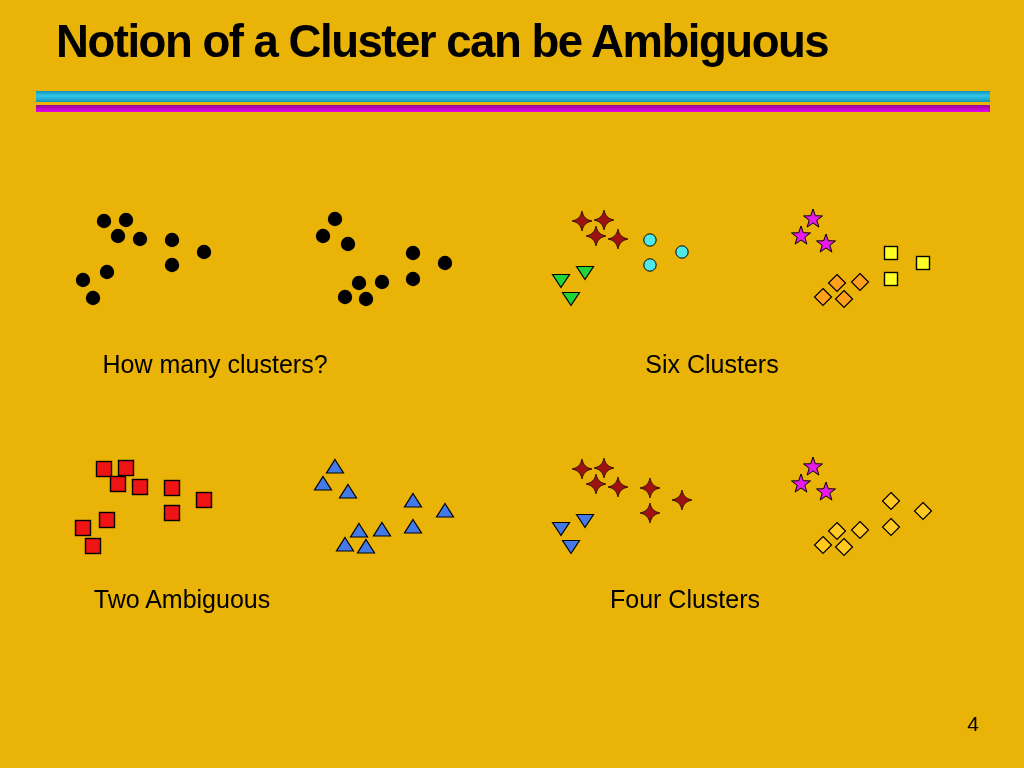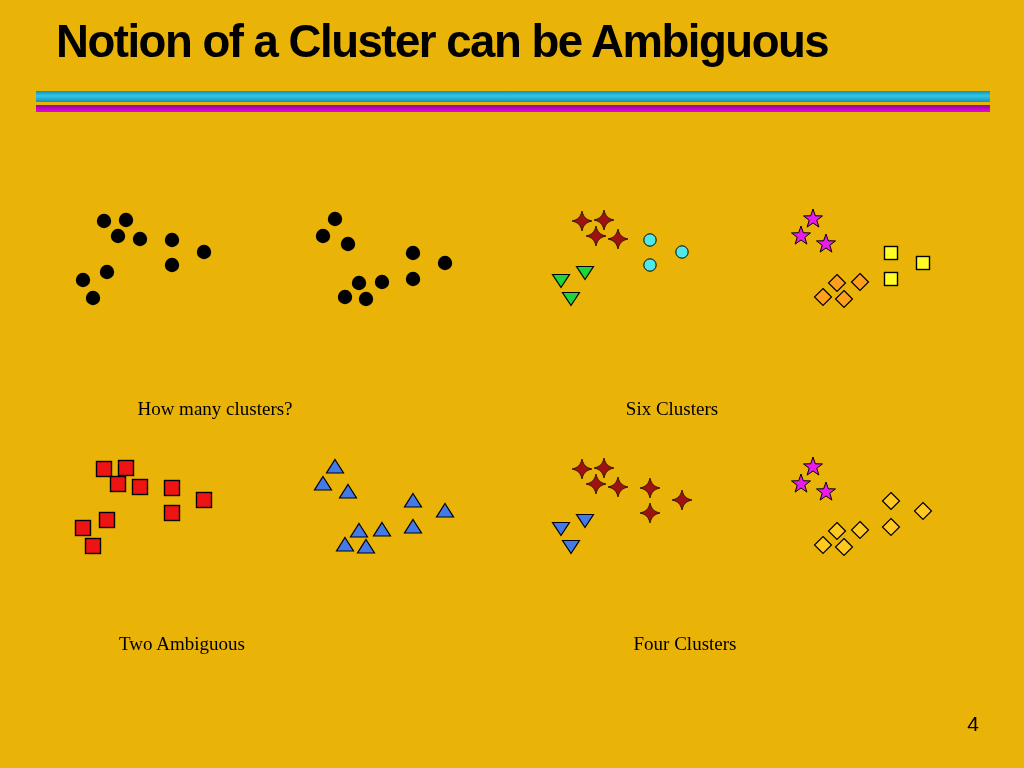--- a/index.html
+++ b/index.html
@@ -7,21 +7,21 @@
        font-family:"Liberation Sans",sans-serif;}
   .slide{position:absolute;inset:0;width:1024px;height:768px;background:#eab308;padding-left:23px;}
   .title{position:absolute;left:56px;top:16px;margin:0;
          font-family:"Liberation Sans",sans-serif;font-weight:800;
          font-size:46px;line-height:1.1;color:#000;letter-spacing:-1.5px;
          transform:scaleX(0.99);transform-origin:left top;white-space:nowrap;}
   .bar{position:absolute;left:36px;width:954px;}
   .bar-cyan{top:91px;height:11px;}
   .bar-magenta{top:105px;height:7px;}
   .caption{position:absolute;transform:translateX(-50%);
-           font-family:Liberation Serif, serif;font-size:19px;color:#000;white-space:nowrap;margin-top:48px;}
+           font-family:Liberation Sans, sans-serif;font-size:25px;color:#000;white-space:nowrap;}
   .page-number{position:absolute;left:958px;top:712px;width:30px;text-align:center;
                font-family:"Liberation Sans",sans-serif;font-size:21px;color:#000;}
   svg#plot{position:absolute;left:0;top:0;}
 </style>
 </head>
 <body>
 
 <div class="slide">
   <h1 class="title">Notion of a Cluster can be Ambiguous</h1>
   <div class="bar bar-cyan" style="background: linear-gradient(rgb(13, 147, 186) 0%, rgb(51, 198, 230) 45%, rgb(18, 147, 184) 100%);"></div>
@@ -112,18 +112,18 @@
         <polygon points="0,-8.5 8.5,0 0,8.5 -8.5,0" fill="#ffc91f" stroke="#000" stroke-width="1.2" transform="translate(923,511)"></polygon>
         <polygon points="0,-8.5 8.5,0 0,8.5 -8.5,0" fill="#ffc91f" stroke="#000" stroke-width="1.2" transform="translate(891,527)"></polygon>
         <polygon points="0,-8.5 8.5,0 0,8.5 -8.5,0" fill="#ffc91f" stroke="#000" stroke-width="1.2" transform="translate(860,530)"></polygon>
         <polygon points="0,-8.5 8.5,0 0,8.5 -8.5,0" fill="#ffc91f" stroke="#000" stroke-width="1.2" transform="translate(837,531)"></polygon>
         <polygon points="0,-8.5 8.5,0 0,8.5 -8.5,0" fill="#ffc91f" stroke="#000" stroke-width="1.2" transform="translate(823,545)"></polygon>
         <polygon points="0,-8.5 8.5,0 0,8.5 -8.5,0" fill="#ffc91f" stroke="#000" stroke-width="1.2" transform="translate(844,547)"></polygon>
       </g>
     </svg>
 
   <div class="caption" id="cap-0" style="left: 215px; top: 350px;">How many clusters?</div>
-  <div class="caption" id="cap-1" style="left: 672px; top: 350px;">Six Clusters</div>
+  <div class="caption" id="cap-1" style="left: 712px; top: 350px;">Six Clusters</div>
   <div class="caption" id="cap-2" style="left: 182px; top: 585px;">Two Ambiguous</div>
   <div class="caption" id="cap-3" style="left: 685px; top: 585px;">Four Clusters</div>
 
   <div class="page-number">4</div>
 </div>
 
 </body></html>

